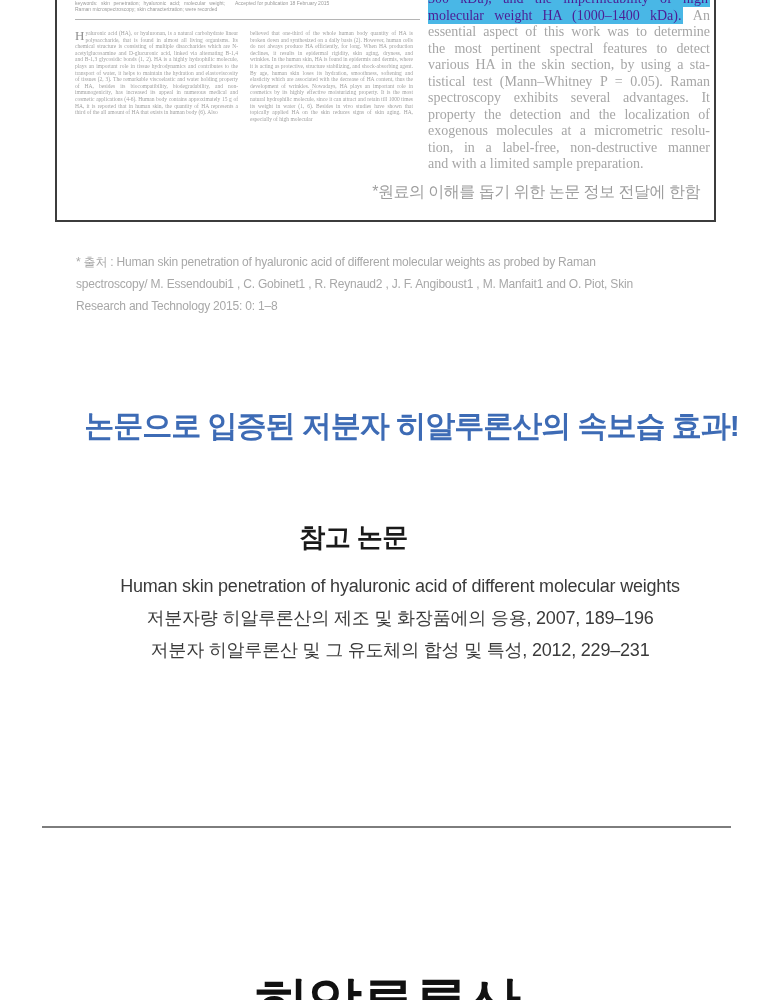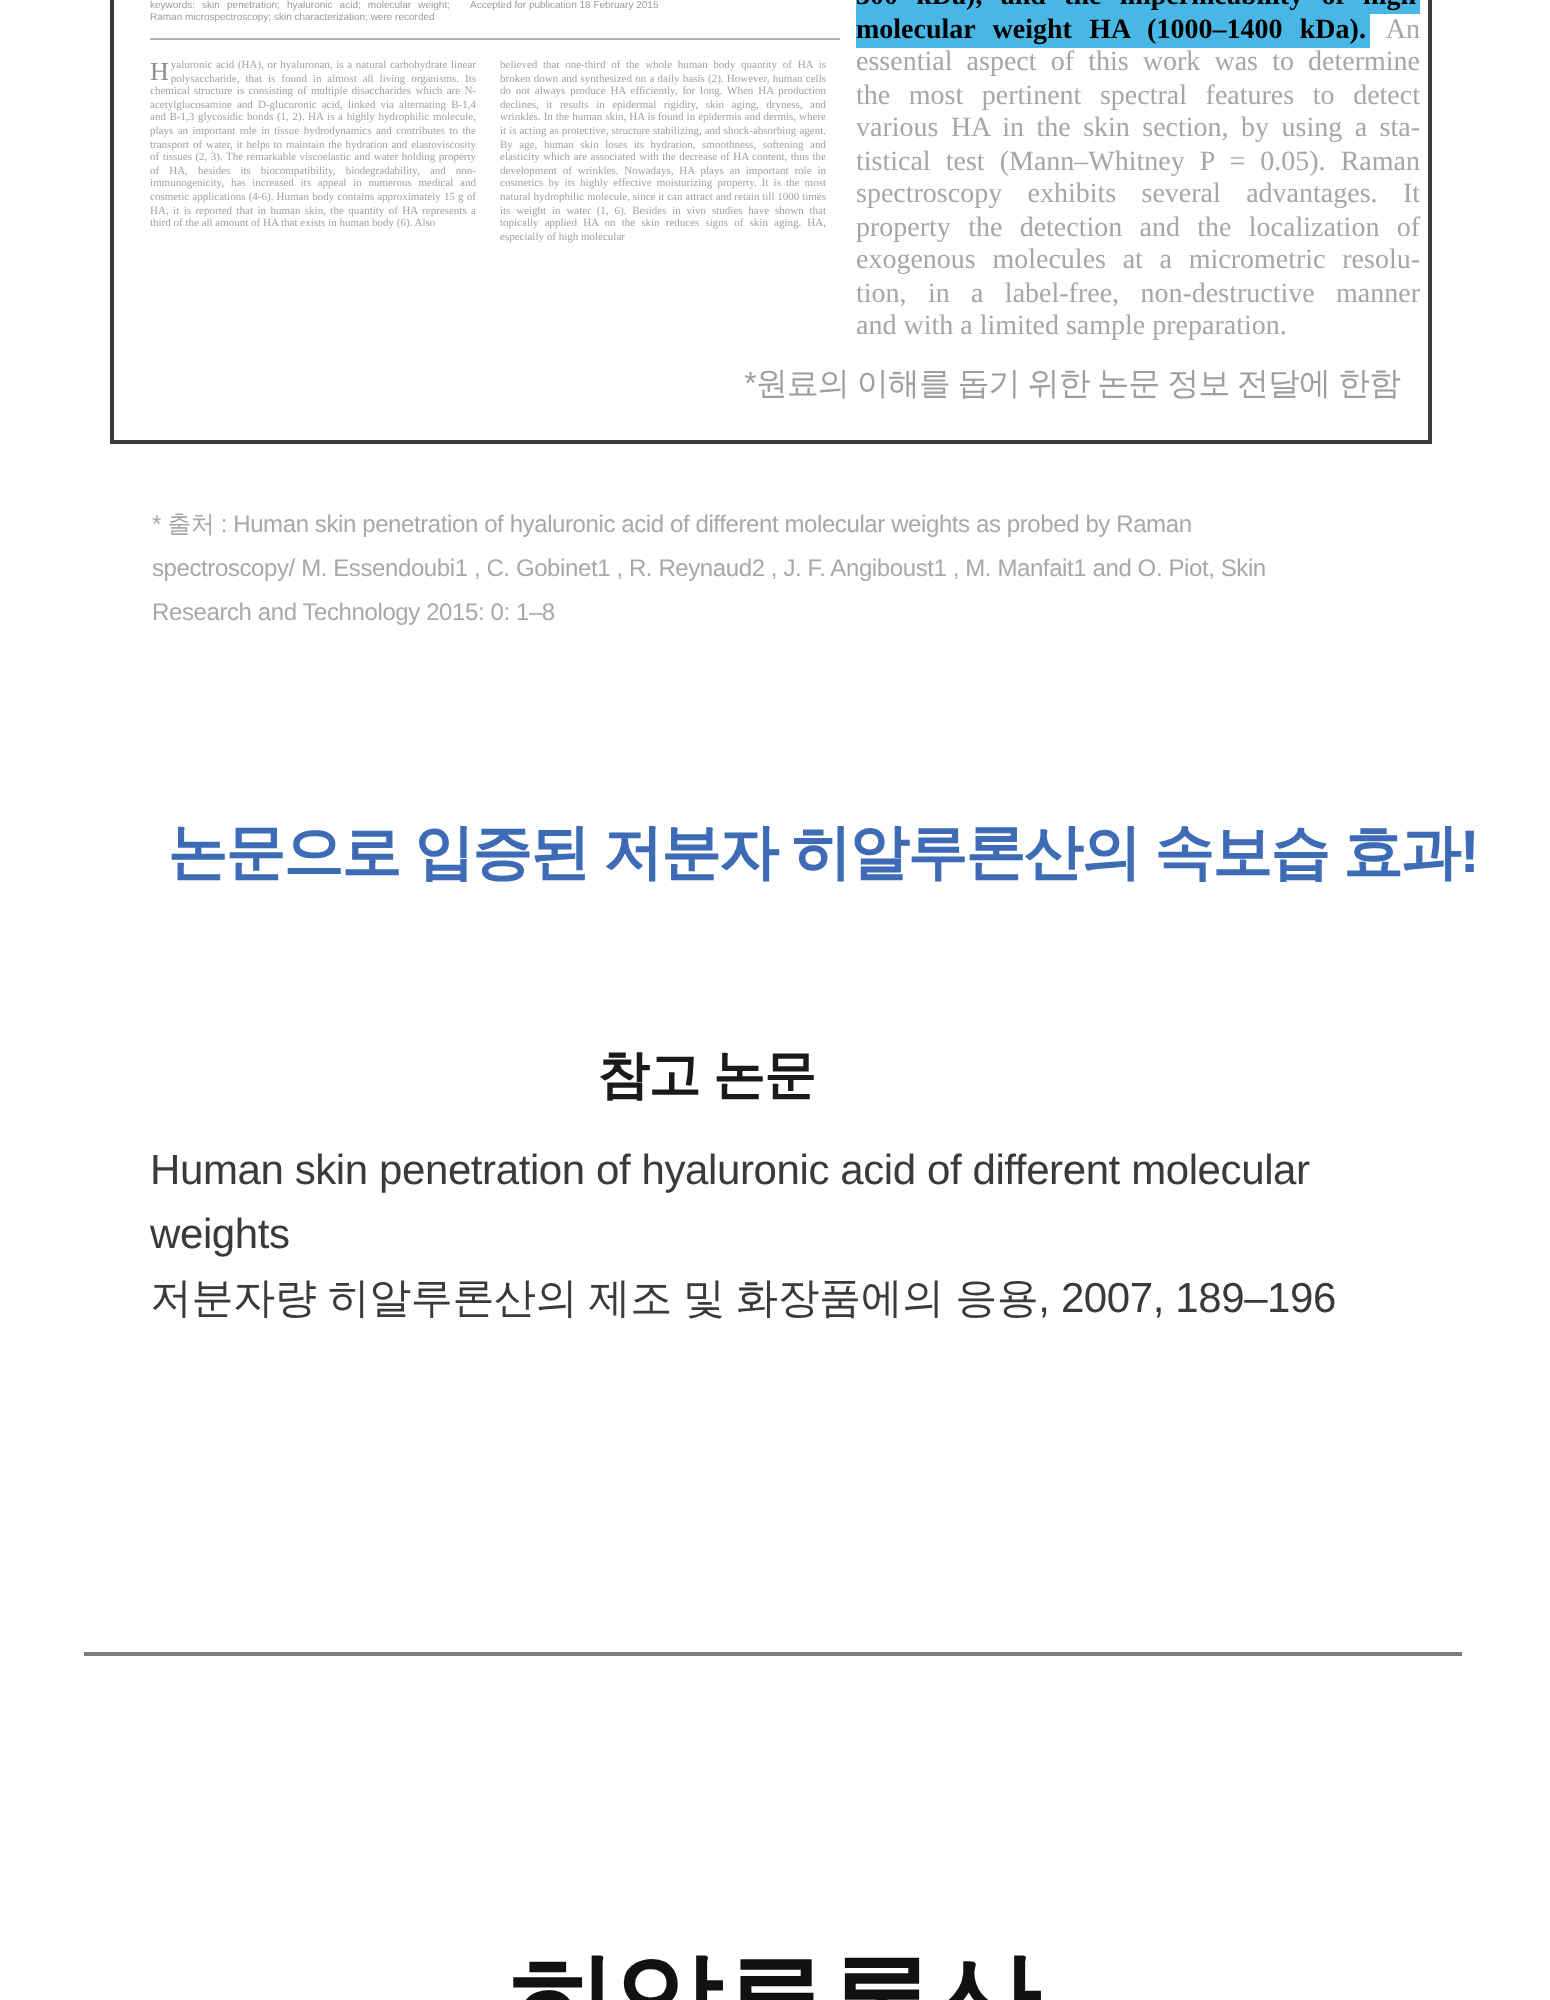--- a/index.html
+++ b/index.html
@@ -54,22 +54,22 @@
   .excerpt {
     position: absolute; left: 371px; top: 19px; width: 282px;
     font-family: "Liberation Serif", serif;
     font-size: 14px; line-height: 16.5px;
     color: var(--paper-gray, #a6a6a6);
   }
   .jline { text-align: justify; text-align-last: justify; white-space: nowrap; }
   .jline.last { text-align-last: left; }
   .hl {
     background: var(--hl, #49b7e6);
-    color: #000000;
-    font-weight: bold;
+    color: #4c1d95;
+    font-weight: normal;
     padding: 1px 2px 1px 0;
   }
   .excerpt-note {
     position: absolute; right: 14px; top: 210px;
     font-size: 16px; color: #9e9e9e; letter-spacing: -0.5px;
   }
 
   
   .citation {
     position: absolute; left: 53px; top: 251px; width: 680px;
@@ -90,24 +90,25 @@
 
   
   .ref-title {
     position: absolute; left: 0; top: 520px; width: 707px;
     text-align: center;
     font-size: 26px; font-weight: bold; color: #1a1a1a;
     letter-spacing: -0.5px;
   }
   .ref-list {
     position: absolute; left: 75px; top: 570px; width: 650px;
-    font-size: 21px; line-height: 32px;
+    font-size: 18px; line-height: 32px;
     color: var(--text-dark, #3a3a3a);
     letter-spacing: -0.2px;
     list-style: none;
+    text-align: center;
   }
 
   
   .divider {
     position: absolute; left: 42px; top: 826px; width: 689px; height: 2px;
     background: var(--divider-gray, #7d7d7d);
   }
 
   
   .footer-title {
@@ -158,17 +159,18 @@
   <span>spectroscopy/ M. Essendoubi1 , C. Gobinet1 , R. Reynaud2 , J. F. Angiboust1 , M. Manfait1 and O. Piot, Skin</span><br>
   <span>Research and Technology 2015: 0: 1–8</span>
 </div>
 
 <div class="headline">논문으로 입증된 저분자 히알루론산의 속보습 효과!</div>
 
 <div class="ref-title">참고 논문</div>
 <ul class="ref-list">
   <li>Human skin penetration of hyaluronic acid of different molecular weights</li>
   <li>저분자량 히알루론산의 제조 및 화장품에의 응용, 2007, 189–196</li>
+  <li>저분자 히알루론산 및 그 유도체의 합성 및 특성, 2012, 229–231</li>
 </ul>
 
 <div class="divider"></div>
 
 <div class="footer-title">히알루론산</div>
 
 </body></html>

